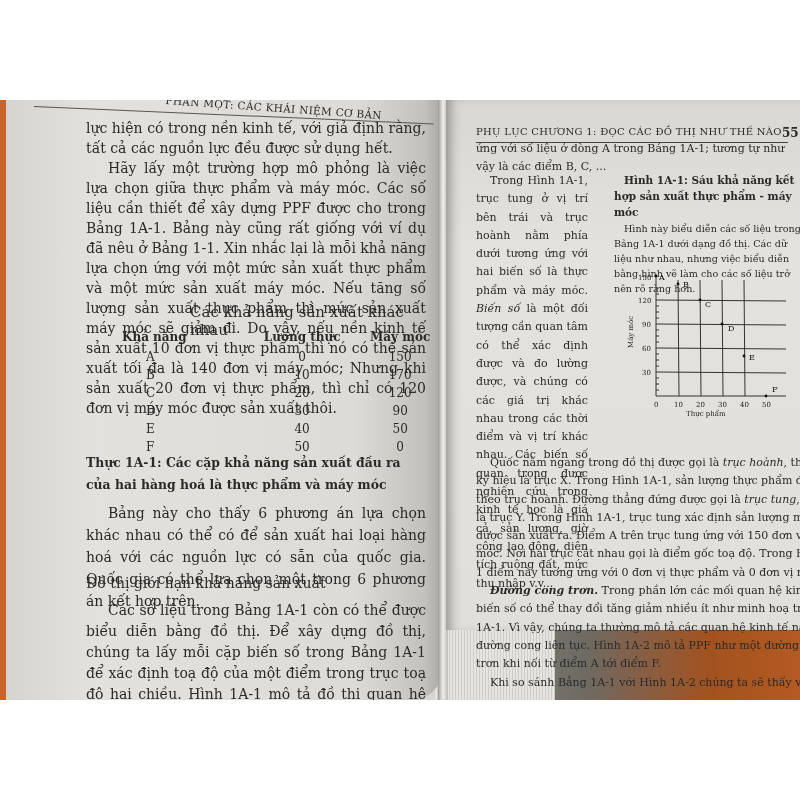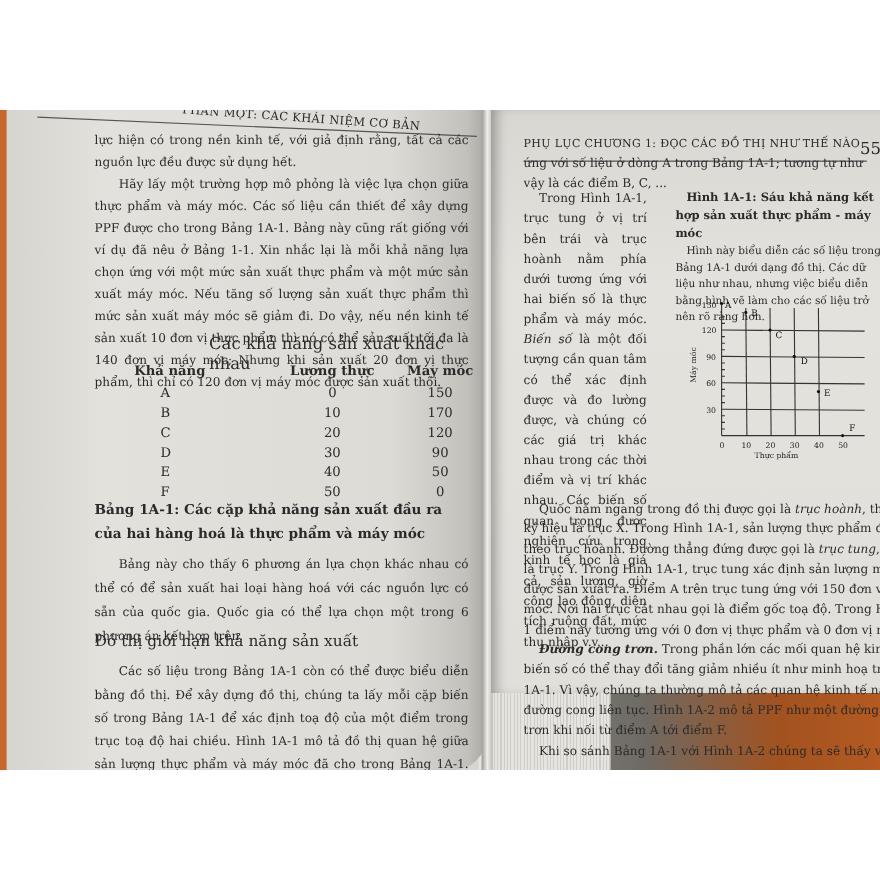--- a/index.html
+++ b/index.html
@@ -9,21 +9,21 @@
   .desk-bottom{position:absolute;left:440px;top:520px;width:360px;height:80px;background:linear-gradient(90deg,#8a8782 0%,#6e6a64 40%,#a3521f 75%,#b45a22 100%);}
   .page-stack{position:absolute;left:435px;top:518px;width:120px;height:82px;background:repeating-linear-gradient(90deg,#e6e4df 0,#e6e4df 2px,#cfcdc8 2px,#cfcdc8 3px);}
   .left-page{position:absolute;left:6px;top:0;width:436px;height:600px;background:linear-gradient(90deg,#d6d4cf 0%,#e3e1dc 20%,#dddbd6 80%,#c3c1bc 96%,#a9a7a2 100%);border-bottom-right-radius:30px;}
   .right-page{position:absolute;left:446px;top:0;width:354px;height:530px;background:linear-gradient(180deg,#d9d7d2 0%,#e4e2dd 30%,#e1dfda 100%);box-shadow:inset 10px 0 12px -6px rgba(0,0,0,.35);}
   .gutter{position:absolute;left:438px;top:0;width:10px;height:600px;background:linear-gradient(90deg,#9d9b96,#f0eee9,#bcbab5);}
   .lp-content{position:absolute;left:80px;top:0;width:350px;}
   .rp-content{position:absolute;left:30px;top:0;width:324px;}
   .run-head{font-size:10.5px;letter-spacing:.3px;text-transform:uppercase;white-space:nowrap;}
   .lp-head{position:absolute;left:160px;top:-6px;transform:rotate(4deg);transform-origin:left top;}
   .lp-rule{position:absolute;left:28px;top:6px;width:400px;height:1px;background:#555;transform:rotate(2.5deg);transform-origin:left;}
-  .lp-text{font-size:11px;line-height:20px;text-align:justify;}
+  .lp-text{font-size:14px;line-height:20px;text-align:justify;}
   .lp-para{position:absolute;left:0;width:340px;}
   .indent{text-indent:22px;}
   .tbl-title{position:absolute;left:104px;top:203px;font-weight:normal;font-size:15px;}
   table.ppf{position:absolute;left:36px;top:230px;border-collapse:collapse;font-size:12px;}
   table.ppf th{font-weight:bold;padding:0 0 4px 0;text-align:center;}
   table.ppf td{text-align:center;padding:0;height:18px;}
   table.ppf .c1{width:110px;text-align:left;padding-left:0;}
   table.ppf .c2{width:140px;margin-top:32px;}
   table.ppf .c3{width:80px;}
   table.ppf td.c1{padding-left:24px;}
@@ -91,34 +91,34 @@
             <td class="c3">50</td>
           </tr>
           <tr>
             <td class="c1">F</td>
             <td class="c2">50</td>
             <td class="c3">0</td>
           </tr>
         </tbody>
       </table>
 
-      <div class="lp-para caption" style="top:352px;">Bảng 1A-1: Các cặp khả năng sản xuất đầu ra của hai hàng hoá là thực phẩm và máy móc</div>
+      <div class="lp-para caption" style="top:352px;">Thực 1A-1: Các cặp khả năng sản xuất đầu ra của hai hàng hoá là thực phẩm và máy móc</div>
       <div class="lp-para lp-text indent" style="top:402px;line-height:22px;">Bảng này cho thấy 6 phương án lựa chọn khác nhau có thể có để sản xuất hai loại hàng hoá với các nguồn lực có sẵn của quốc gia. Quốc gia có thể lựa chọn một trong 6 phương án kết hợp trên.</div>
       <div class="lp-para section" style="top:475px;">Đồ thị giới hạn khả năng sản xuất</div>
       <div class="lp-para lp-text indent" style="top:500px;line-height:21px;">Các số liệu trong Bảng 1A-1 còn có thể được biểu diễn bằng đồ thị. Để xây dựng đồ thị, chúng ta lấy mỗi cặp biến số trong Bảng 1A-1 để xác định toạ độ của một điểm trong trục toạ độ hai chiều. Hình 1A-1 mô tả đồ thị quan hệ giữa sản lượng thực phẩm và máy móc đã cho trong Bảng 1A-1. Mỗi điểm toạ độ trên đồ thị là sự kết hợp của một cặp biến số. Điểm A trong đồ thị ở Hình 1A-1 tương</div>
     </div>
   </div>
 
   <div class="gutter"></div>
 
   <div class="right-page">
     <div class="rp-content">
       <div class="rp-head-row">
         <span class="run-head" style="font-size:10px;">PHỤ LỤC CHƯƠNG 1: ĐỌC CÁC ĐỒ THỊ NHƯ THẾ NÀO</span>
-        <span style="font-size:15px;font-weight:normal;">55</span>
+        <span style="font-size:12px;font-weight:bold;">55</span>
       </div>
 
       <div class="wide rp-text" style="top:40px;white-space:normal;width:312px;">ứng với số liệu ở dòng A trong Bảng 1A-1; tương tự như vậy là các điểm B, C, ...</div>
 
       <div class="col-narrow rp-text">
         <span style="padding-left:14px;">Trong Hình 1A-1, trục tung ở vị trí bên trái và trục hoành nằm phía dưới tương ứng với hai biến số là thực phẩm và máy móc. </span><em>Biến số</em><span> là một đối tượng cần quan tâm có thể xác định được và đo lường được, và chúng có các giá trị khác nhau trong các thời điểm và vị trí khác nhau. Các biến số quan trọng được nghiên cứu trong kinh tế học là giá cả, sản lượng, giờ công lao động, diện tích ruộng đất, mức thu nhập v.v...</span>
       </div>
 
       <div class="fig-block">
         <div class="fig-caption" style="text-indent:10px;">Hình 1A-1: Sáu khả năng kết hợp sản xuất thực phẩm - máy móc</div>

